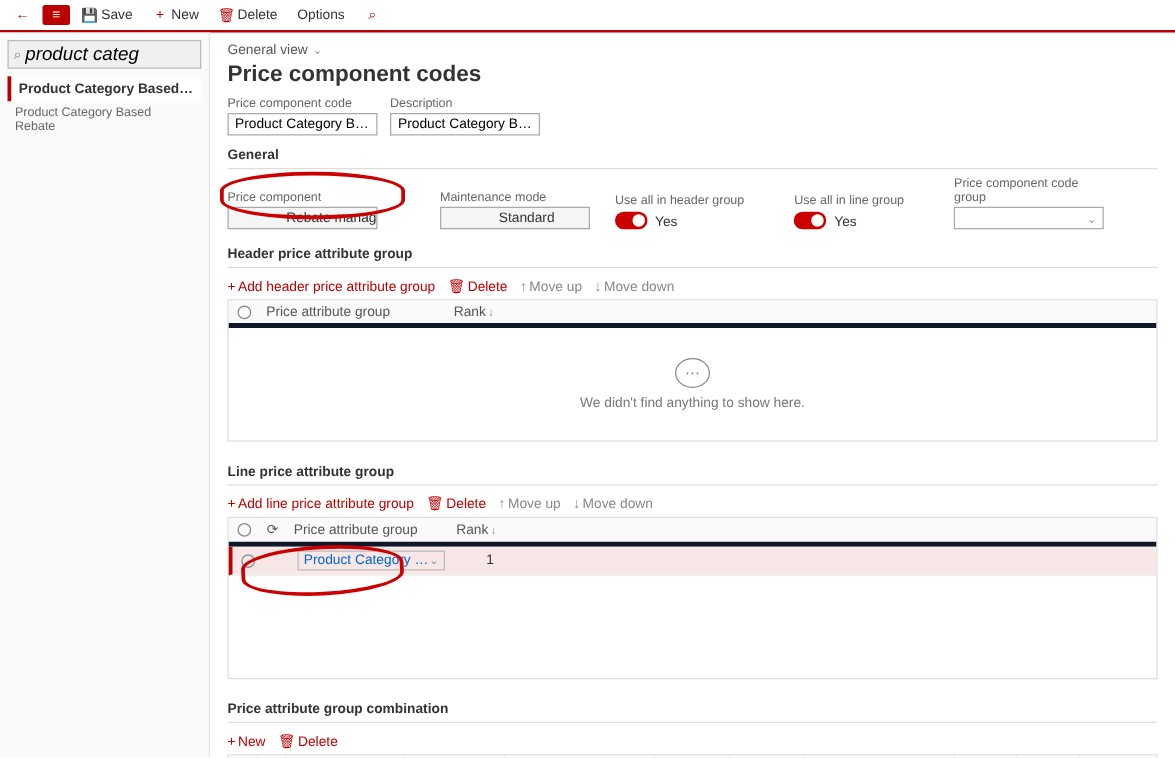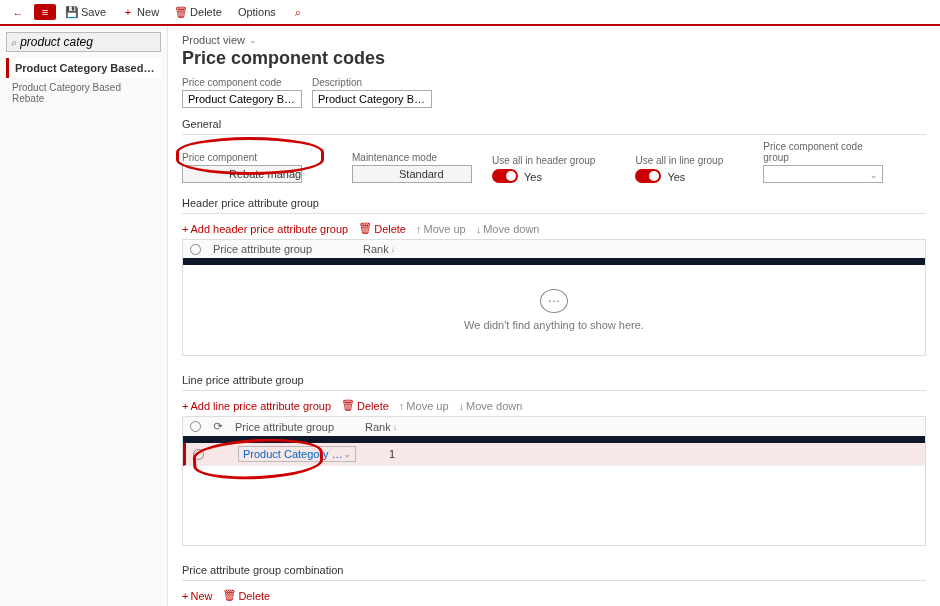--- a/index.html
+++ b/index.html
@@ -6,57 +6,57 @@
     body { width: 940px; height: 606px; background: #fff; font-size: 11px; color: #333; overflow: hidden; }
 
     .topbar { height: 26px; background: #fff; border-bottom: 2px solid #b00; display: flex; align-items: center; padding: 0 6px; gap: 4px; }
     .topbar .btn { display: inline-flex; align-items: center; gap: 3px; padding: 2px 6px; cursor: pointer; font-size: 11px; color: #333; }
     .topbar .btn.red { color: #b00; }
     .topbar .btn .ico { width: 12px; height: 12px; display: inline-flex; align-items: center; justify-content: center; }
 
     .content { display: flex; height: calc(100% - 26px); }
     .sidebar { width: 168px; background: #fafafa; border-right: 1px solid #e5e5e5; padding: 6px; }
     .search-box { width: 100%; border: 1px solid #bbb; padding: 2px 4px; font-size: 11px; background: #f0f0f0; margin-bottom: 6px; display: flex; align-items: center; gap: 3px; }
-    .search-box input { border: none; outline: none; background: transparent; font-size: 12px; width: 100%; font-style: italic; }
+    .search-box input { border: none; outline: none; background: transparent; font-size: 15px; width: 100%; font-style: italic; }
     .nav-item { padding: 4px 6px; font-size: 11px; cursor: pointer; }
     .nav-item.active { border-left: 3px solid #b00; background: #fff; font-weight: 700; white-space: nowrap; overflow: hidden; text-overflow: ellipsis; }
     .nav-item.sub { font-weight: 400; font-size: 10px; color: #666; }
 
     .main { flex: 1; padding: 8px 14px; overflow-y: auto; }
     .main::-webkit-scrollbar { width: 8px; }
     .main::-webkit-scrollbar-track { background: #f0f0f0; }
     .main::-webkit-scrollbar-thumb { background: #ccc; }
     .view-label { font-size: 11px; color: #555; display: inline-flex; align-items: center; gap: 4px; }
     h1 { font-size: 18px; font-weight: 600; margin: 2px 0 8px 0; }
 
     .field-row { display: flex; gap: 10px; margin-bottom: 0; }
     .field { display: flex; flex-direction: column; gap: 2px; }
     .field label { font-size: 10px; color: #666; }
     .field input, .field .drop { border: 1px solid #aaa; padding: 2px 5px; font-size: 11px; background: #fff; height: 18px; width: 120px; white-space: nowrap; overflow: hidden; text-overflow: ellipsis; }
     .field .drop { background: #f5f5f5; display: flex; align-items: flex-end; justify-content: space-between; padding-left: 46px; }
 
-    .section-title { font-size: 11px; font-weight: 400; border-bottom: 1px solid #ddd; padding: 4px 0; margin: 6px 0; }
+    .section-title { font-size: 11px; font-weight: 700; border-bottom: 1px solid #ddd; padding: 4px 0; margin: 6px 0; }
     .general-grid { display: flex; gap: 40px; align-items: flex-end; margin-bottom: 10px; flex-wrap: wrap; position: relative; }
 
     .circled-1 { position: absolute; border: 3px solid #c00; border-radius: 50%/40%; width: 148px; height: 38px; left: -6px; top: -4px; pointer-events: none; }
     .circled-2 { position: absolute; border: 3px solid #c00; border-radius: 50%/40%; width: 130px; height: 40px; left: 10px; top: 22px; pointer-events: none; transform: rotate(-3deg); }
 
     .toggle-field { display: flex; flex-direction: column; gap: 3px; }
     .toggle-row { display: flex; align-items: flex-end; gap: 6px; }
     .tog { width: 26px; height: 14px; background: #c00; border-radius: 7px; position: relative; display: inline-block; }
     .tog::after { content: ""; position: absolute; width: 10px; height: 10px; background: #fff; border-radius: 50%; top: 2px; right: 2px; }
 
     .grid-actions { display: flex; gap: 10px; font-size: 11px; margin-bottom: 2px; align-items: center; padding: 2px 0; }
     .grid-actions .ga { color: #888; cursor: pointer; display: inline-flex; align-items: center; gap: 2px; }
     .grid-actions .ga.red { color: #b00; }
 
     .grid { border: 1px solid #ddd; min-height: 110px; position: relative; }
     .grid-tall { min-height: 130px; }
     .grid-low { min-height: 50px; }
-    .grid-head { display: flex; background: #fafafa; border-bottom: 7px solid #0f172a; font-size: 11px; }
+    .grid-head { display: flex; background: #fafafa; border-bottom: 4px solid #0f172a; font-size: 11px; }
     .grid-head .gh { padding: 3px 6px; display: flex; align-items: center; gap: 2px; color: #555; }
     .grid-head .gh.sel { width: 24px; text-align: center; justify-content: center; }
     .grid-row { display: flex; border-bottom: 1px solid #eee; font-size: 11px; }
     .grid-row.selrow { background: #f8e7e7; }
     .grid-row .gc { padding: 3px 6px; display: flex; align-items: center; }
     .grid-row .gc.sel { width: 24px; justify-content: center; }
     .grid-row .gc a { color: #0066cc; text-decoration: none; white-space: nowrap; overflow: hidden; text-overflow: ellipsis; }
 
     .radio { width: 11px; height: 11px; border: 1px solid #888; border-radius: 50%; display: inline-block; }
     .arrowdown { font-size: 9px; color: #888; }
@@ -107,21 +107,21 @@
     <div class="search-box">
       <span style="color:#888;">⌕</span>
       <input value="product categ" style="">
     </div>
     <div class="nav-item active">Product Category Based Reb...</div>
     <div class="nav-item sub">Product Category Based Rebate</div>
   </div>
 
   <div class="main">
     <div class="view-label">
-        <span>Product view</span>
+        <span>General view</span>
         <span class="arrowdown">⌄</span>
       </div>
     <h1>Price component codes</h1>
 
     <div class="field-row">
       <div class="field">
         <label>Price component code</label>
         <input value="Product Category Based Reb..." style="">
       </div>
       <div class="field">

